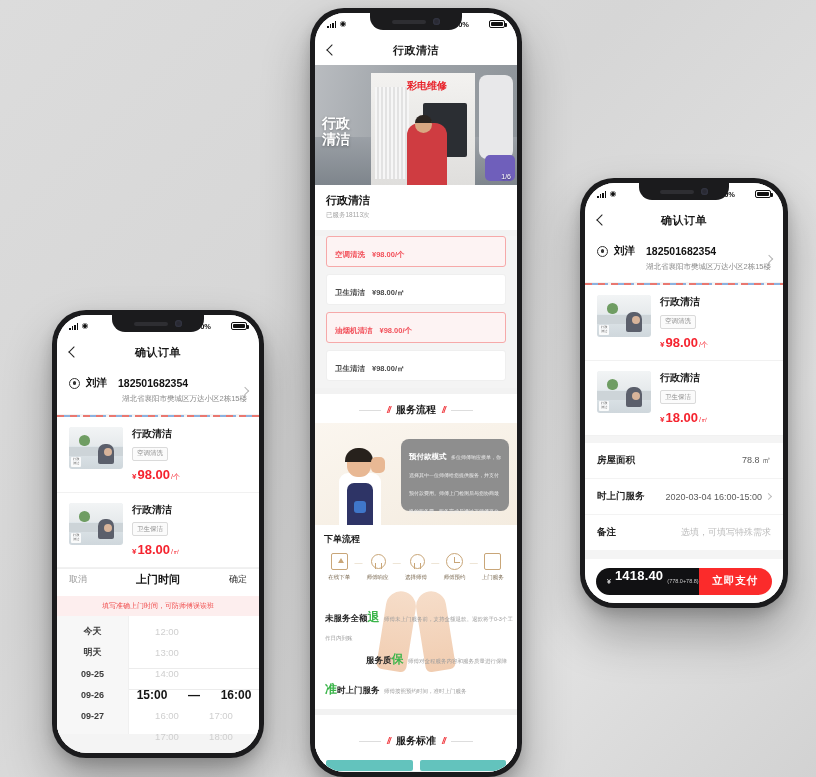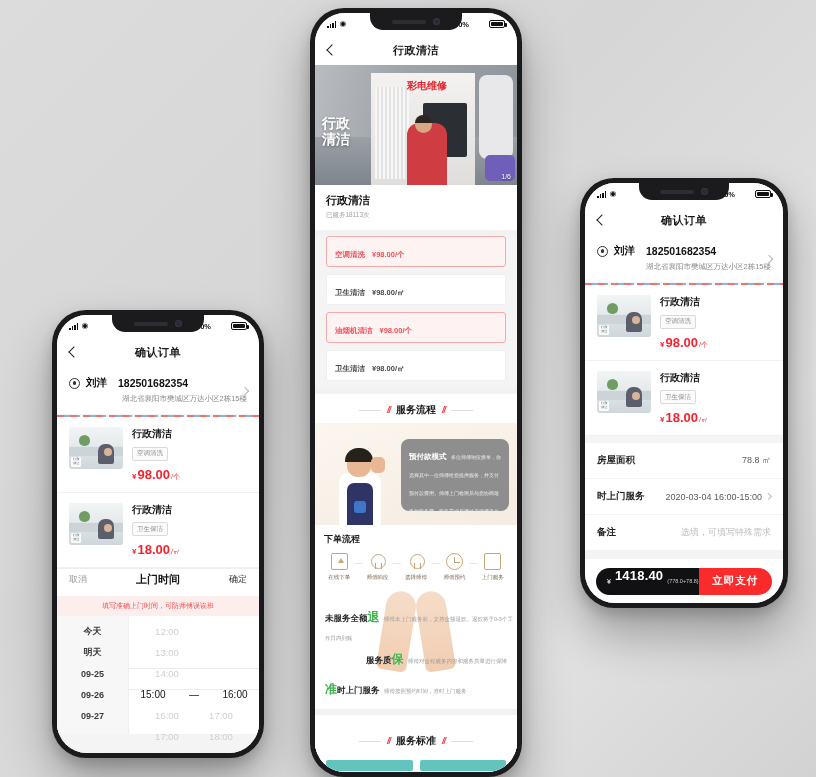--- a/index.html
+++ b/index.html
@@ -166,21 +166,21 @@
     width:72px;background:#f7f7f7;border-right:1px solid #f0f0f0;
     padding-top:5px;
   }
   .col-dates .d{
     height:21px;display:flex;align-items:center;justify-content:center;
     font-size:9px;color:#3b3b3b;font-weight:700;
   }
   .col-times{flex:1;position:relative;padding-top:5px;}
   .trow{height:21px;display:flex;align-items:center;justify-content:center;gap:18px;font-size:9.5px;color:#cfcfcf;}
   .trow .t{width:36px;text-align:center;}
-  .trow.sel{color:#151515;font-weight:400;font-size:10px;}
+  .trow.sel{color:#151515;font-weight:700;font-size:12px;}
   .trow.sel .dash{color:#151515;}
   .sel-lines{
     position:absolute;left:0;right:0;top:52px;height:22px;
     border-top:1px solid #ececec;border-bottom:1px solid #ececec;pointer-events:none;
   }
 
   
   .banner{
     height:120px;position:relative;overflow:hidden;
     background:linear-gradient(100deg,#b9bcc0 0%,#9fa4a9 40%,#8d9399 100%);

